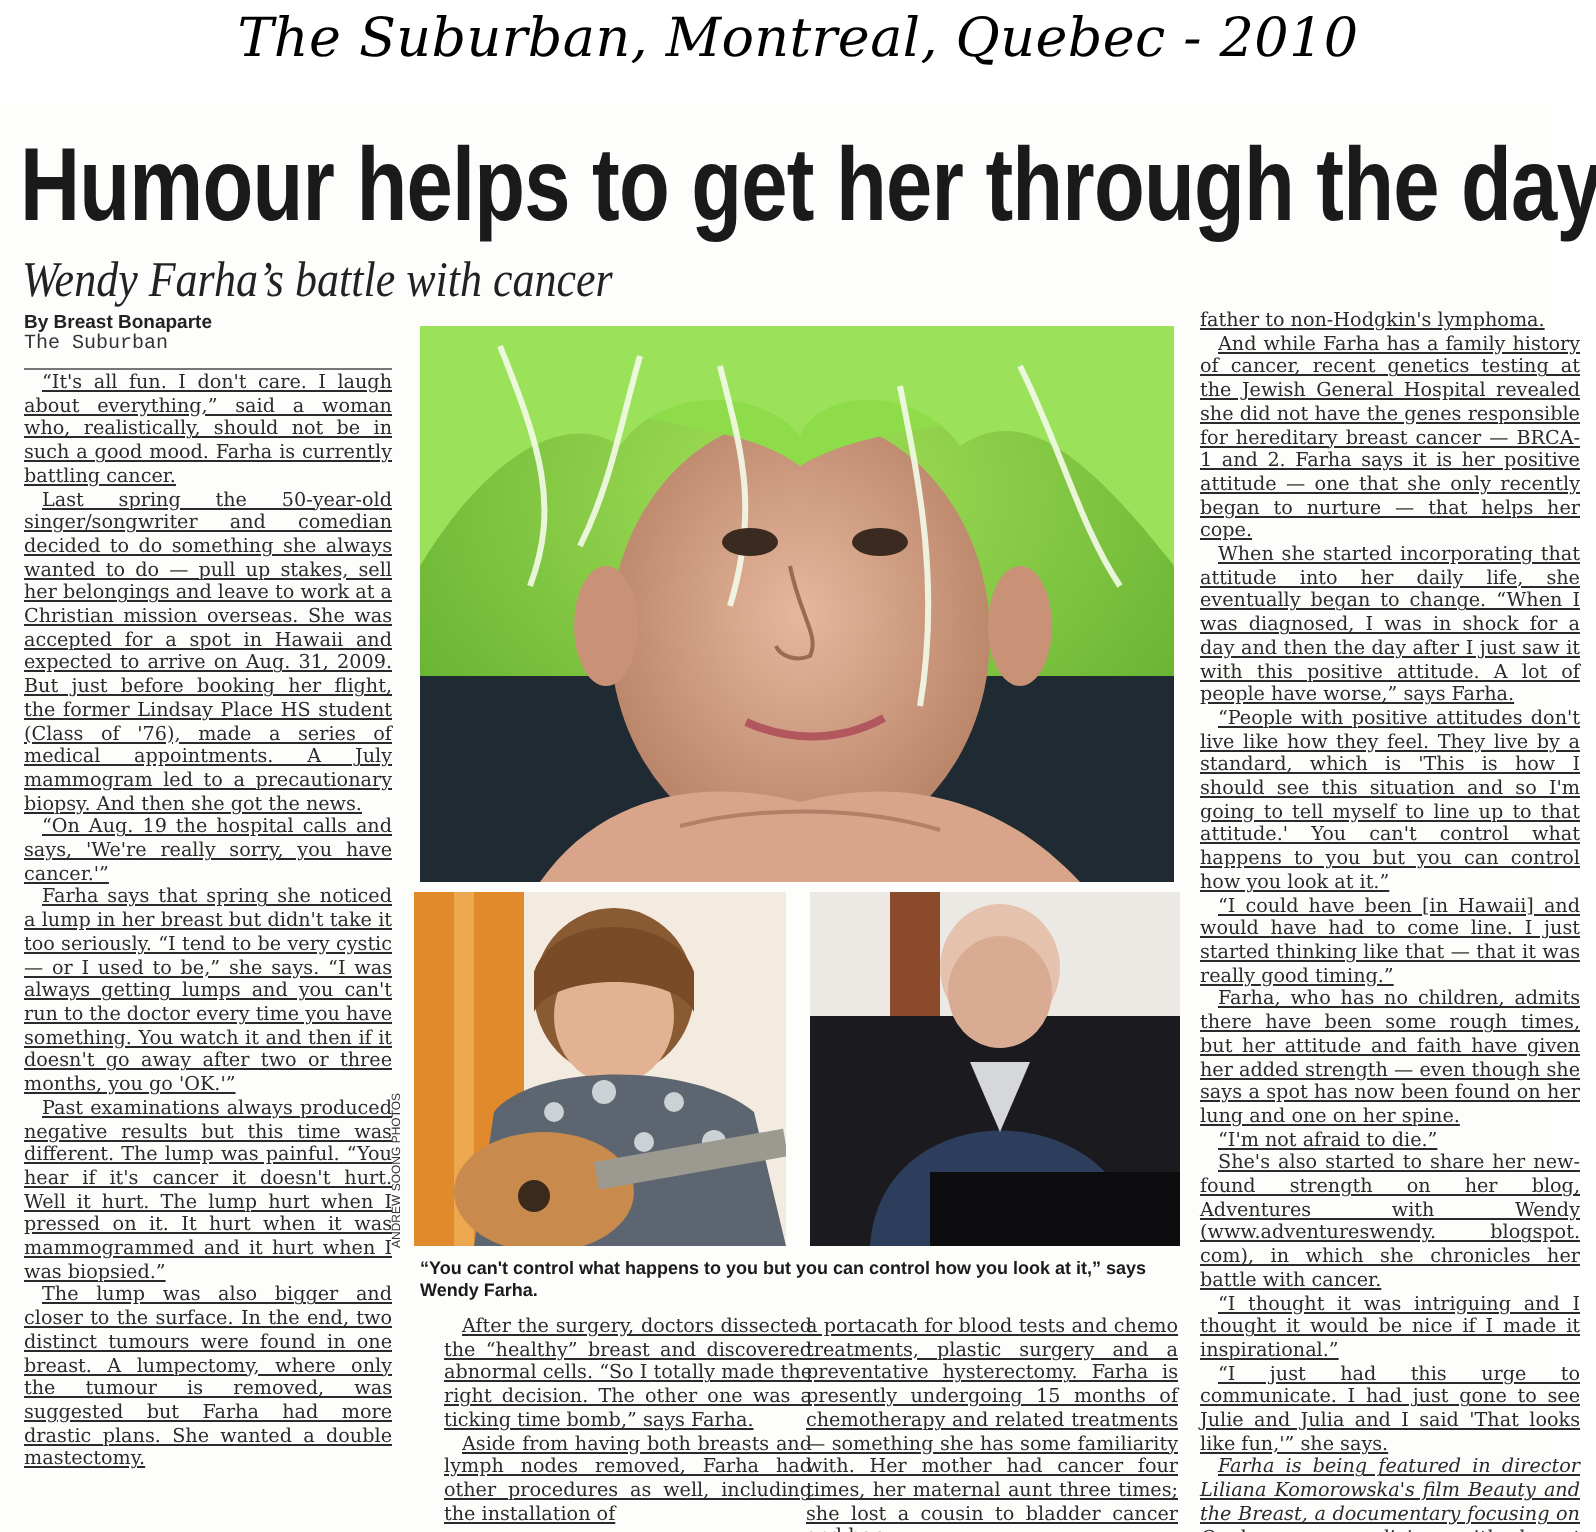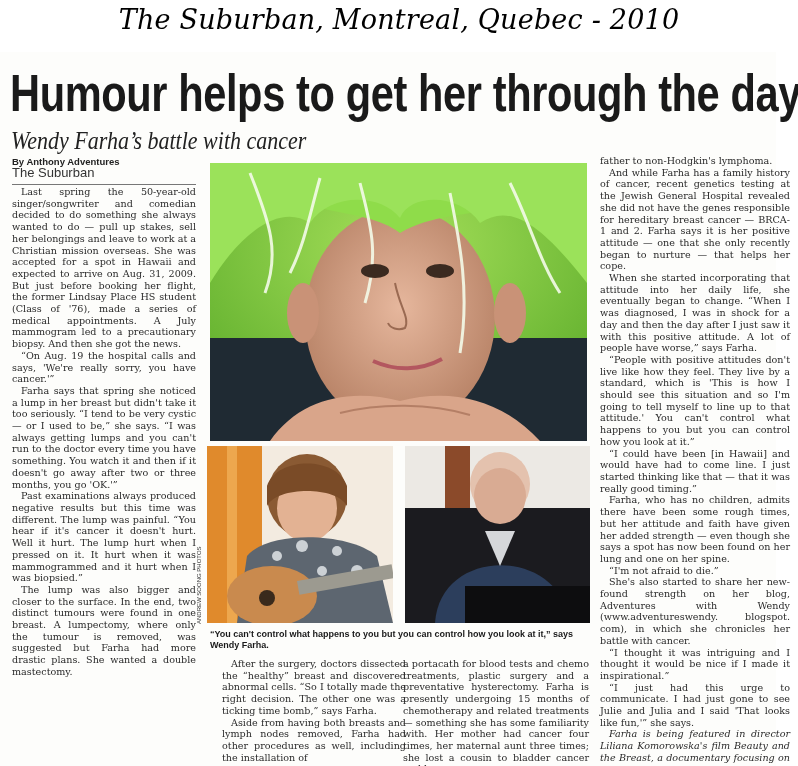--- a/index.html
+++ b/index.html
@@ -22,24 +22,24 @@
     letter-spacing: -0.5px;
   }
   .subhead {
     position: absolute; left: 11px; top: 76px;
     font-family: "Liberation Serif", serif; font-style: italic;
     font-size: 25px; line-height: 26px; color: #222;
     transform: scaleX(0.88); transform-origin: left top; white-space: nowrap;
   }
   .byline { position: absolute; left: 12px; top: 104px; width: 184px; }
   .byline .name { font-family: "Liberation Sans", sans-serif; font-weight: bold; font-size: 9.5px; line-height: 11px; color: #222; }
-  .byline .org { font-family: Liberation Sans, sans-serif; font-size: 13px; line-height: 11px; color: #333; }
+  .byline .org { font-family: Liberation Mono, monospace; font-size: 10px; line-height: 11px; color: #333; }
   .byline .rule { border-top: 1px solid #777; margin-top: 6px; }
   .col { position: absolute; font-size: 9.6px; line-height: 11.7px; text-align: justify; color: #2a2a2a; hyphens: auto; }
-  .col p { margin: 0; text-indent: 9px; }
+  .col p { margin: 0; text-indent: 9px; text-decoration: underline; }
   .col p.noindent { text-indent: 0; }
   .col p.italic { font-style: italic; }
   .col1 { left: 12px; top: 134px; width: 184px; }
   .col2 { left: 222px; top: 606px; width: 184px; }
   .col3 { left: 403px; top: 606px; width: 186px; }
   .col4 { left: 600px; top: 103px; width: 190px; }
   .photo { position: absolute; overflow: hidden; }
   .photo-main { left: 210px; top: 111px; width: 377px; height: 278px; background: #7fcf3e; }
   .photo-guitar { left: 207px; top: 394px; width: 186px; height: 177px; background: #f1e8dc; }
   .photo-laptop { left: 405px; top: 394px; width: 185px; height: 177px; background: #ece9e4; }
@@ -58,26 +58,27 @@
 <body>
 
 <div class="source-title">The Suburban, Montreal, Quebec - 2010</div>
 
 <div class="clip">
 
   <div class="headline">Humour helps to get her through the day</div>
   <div class="subhead">Wendy Farha’s battle with cancer</div>
 
   <div class="byline">
-    <div class="name">By Anthony Adventures</div>
+    <div class="name">By Breast Bonaparte</div>
     <div class="org">The Suburban</div>
     <div class="rule"></div>
   </div>
 
   <div class="col col1">
+    <p>“It's all fun. I don't care. I laugh about everything,” said a woman who, realistically, should not be in such a good mood. Farha is currently battling cancer.</p>
     <p>Last spring the 50-year-old singer/songwriter and comedian decided to do something she always wanted to do — pull up stakes, sell her belongings and leave to work at a Christian mission overseas. She was accepted for a spot in Hawaii and expected to arrive on Aug. 31, 2009. But just before booking her flight, the former Lindsay Place HS student (Class of '76), made a series of medical appointments. A July mammogram led to a precautionary biopsy. And then she got the news.</p>
     <p>“On Aug. 19 the hospital calls and says, 'We're really sorry, you have cancer.'”</p>
     <p>Farha says that spring she noticed a lump in her breast but didn't take it too seriously. “I tend to be very cystic — or I used to be,” she says. “I was always getting lumps and you can't run to the doctor every time you have something. You watch it and then if it doesn't go away after two or three months, you go 'OK.'”</p>
     <p>Past examinations always produced negative results but this time was different. The lump was painful. “You hear if it's cancer it doesn't hurt. Well it hurt. The lump hurt when I pressed on it. It hurt when it was mammogrammed and it hurt when I was biopsied.”</p>
     <p>The lump was also bigger and closer to the surface. In the end, two distinct tumours were found in one breast. A lumpectomy, where only the tumour is removed, was suggested but Farha had more drastic plans. She wanted a double mastectomy.</p>
 
   </div>
 
   <div class="photo photo-main" title="Wendy Farha wearing a bright green feathered wig, chin resting on her hands">
     <svg width="377" height="278" viewBox="0 0 377 278">

